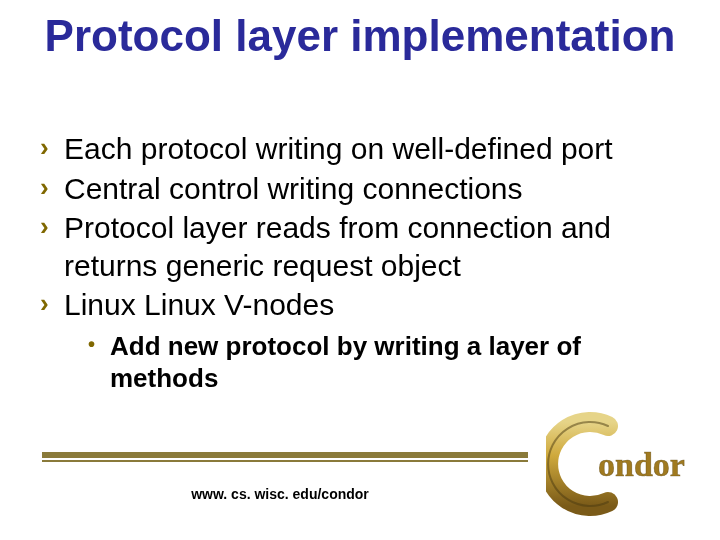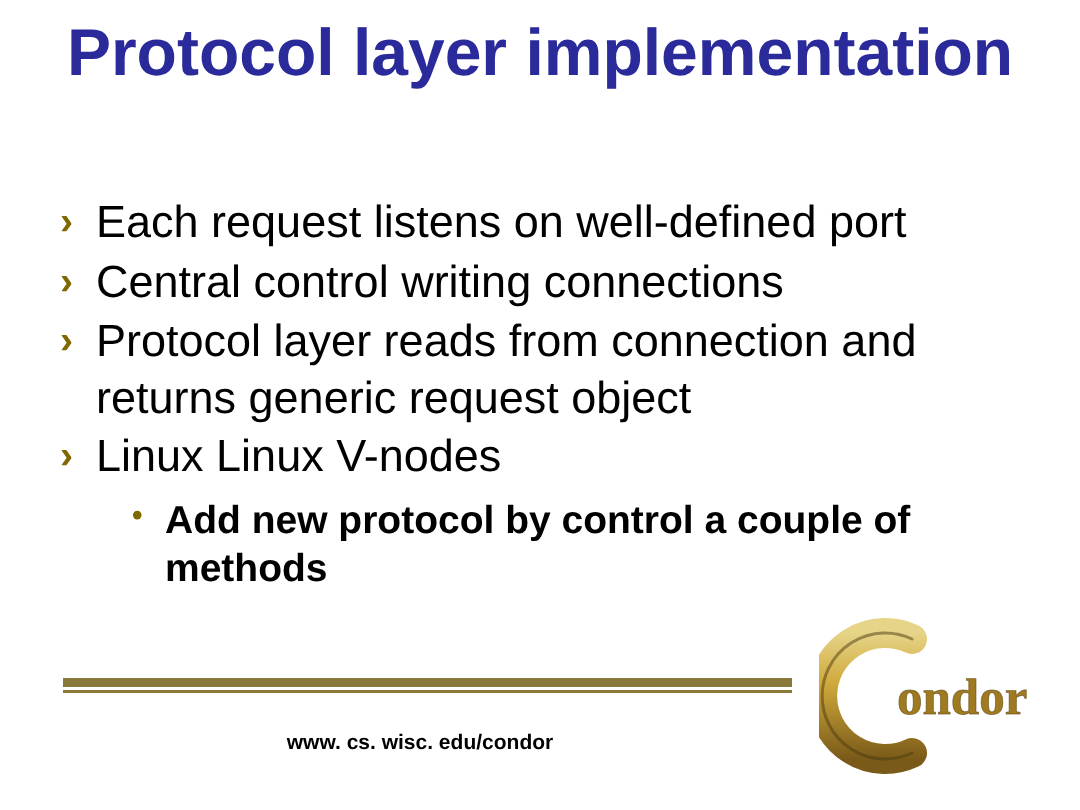--- a/index.html
+++ b/index.html
@@ -115,37 +115,37 @@
 </head>
 <body>
 
 <div class="slide">
 
   <div class="title">Protocol layer implementation</div>
 
   <div class="bullets">
     <div class="b1">
       <span class="arrow">›</span>
-      <span class="txt">Each request listens on well-defined port</span>
+      <span class="txt">Each protocol writing on well-defined port</span>
     </div>
     <div class="b1">
       <span class="arrow">›</span>
       <span class="txt">Central control writing connections</span>
     </div>
     <div class="b1">
       <span class="arrow">›</span>
       <span class="txt">Protocol layer reads from connection and returns generic request object</span>
     </div>
     <div class="b1">
       <span class="arrow">›</span>
       <span class="txt">Linux Linux V-nodes</span>
     </div>
     <div class="sub">
       <span class="dot">•</span>
-      <span class="txt">Add new protocol by control a couple of methods</span>
+      <span class="txt">Add new protocol by writing a layer of methods</span>
     </div>
   </div>
 
   <div class="divider">
     <div class="bar1"></div>
     <div class="bar2"></div>
   </div>
 
   <div class="url">www. cs. wisc. edu/condor</div>
 

